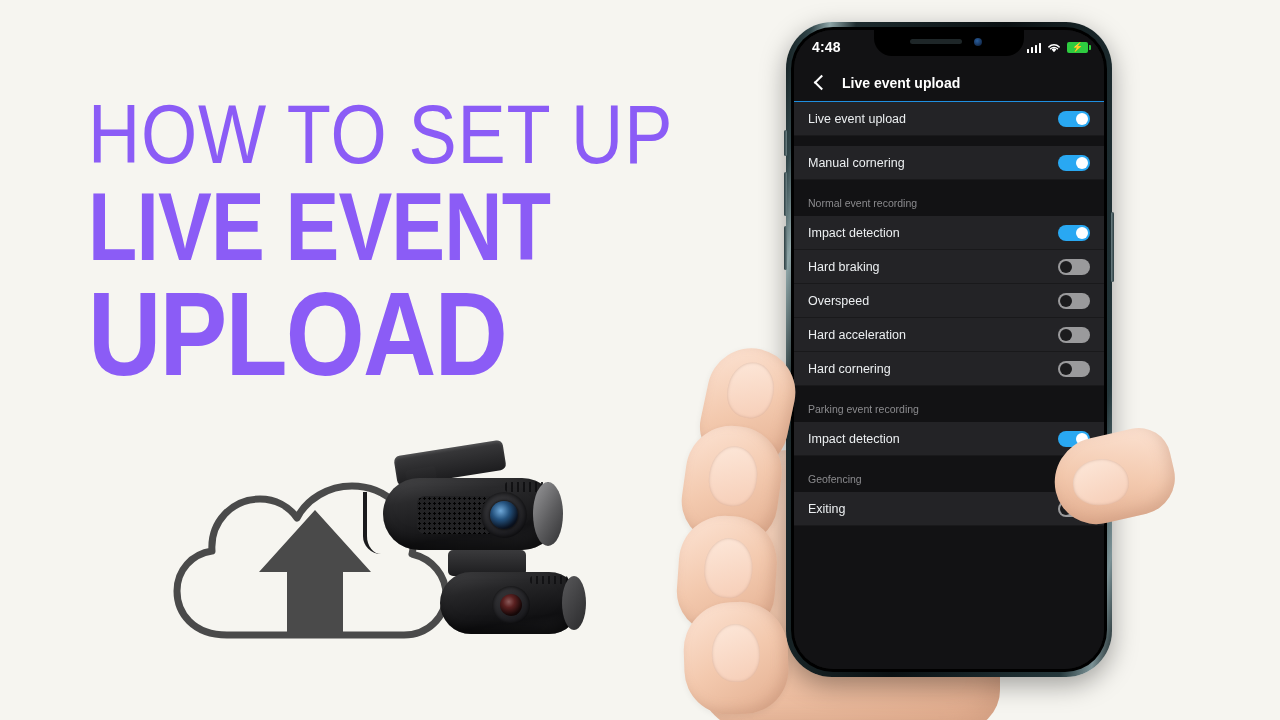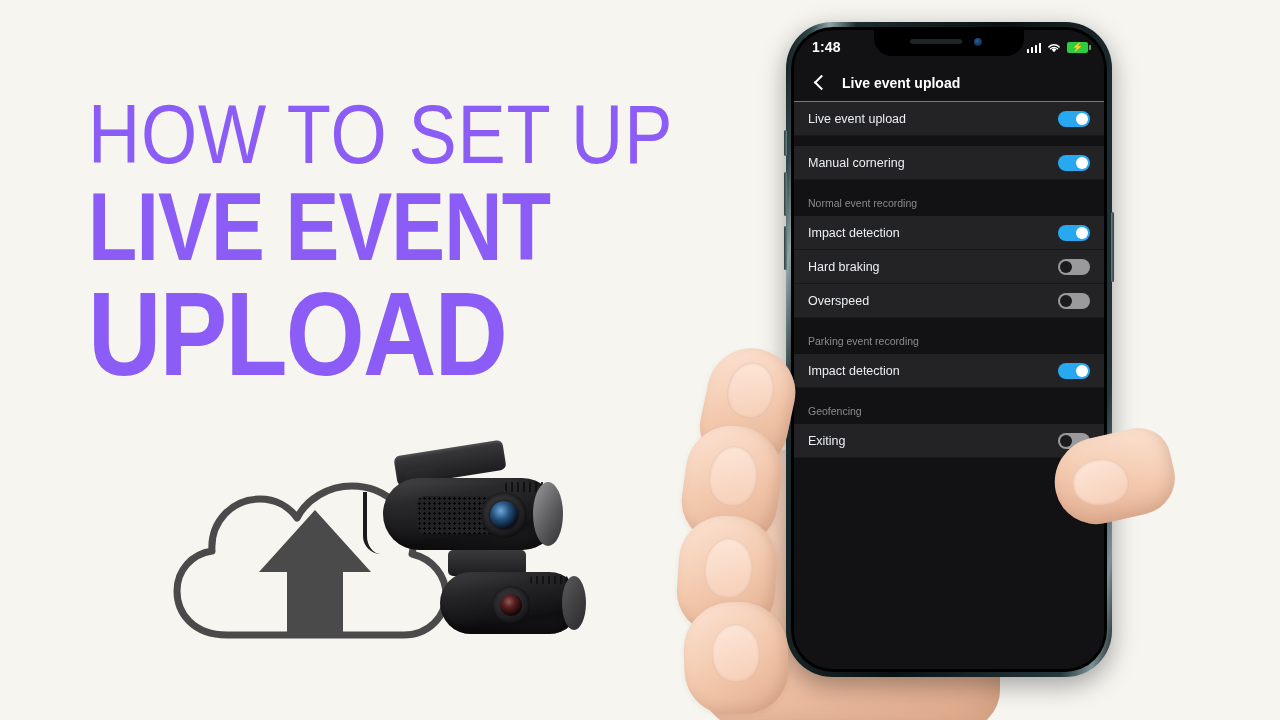--- a/index.html
+++ b/index.html
@@ -315,21 +315,21 @@
 
     <div class="phone-inner">
       <div class="screen">
 
         <div class="notch">
           <div class="speaker"></div>
           <div class="camera"></div>
         </div>
 
         <div class="statusbar">
-          <div class="sb-time">1:48</div>
+          <div class="sb-time">4:48</div>
           <div class="sb-right">
             <span class="sig">
                 <i></i>
                 <i></i>
                 <i></i>
                 <i></i>
               </span>
             <svg width="14" height="11" viewBox="0 0 14 11">
               <path d="M7 10.2 L4.6 7.4 A3.6 3.6 0 0 1 9.4 7.4 Z" fill="#fff"></path>
               <path d="M1.9 4.9 A7.4 7.4 0 0 1 12.1 4.9" stroke="#fff" stroke-width="1.5" fill="none" stroke-linecap="round"></path>
@@ -373,20 +373,32 @@
               <span class="toggle off">
                 <span class="knob"></span>
               </span>
             </div>
             <div class="row">
               <span class="lbl">Overspeed</span>
               <span class="toggle off">
                 <span class="knob"></span>
               </span>
             </div>
+            <div class="row">
+              <span class="lbl">Hard acceleration</span>
+              <span class="toggle off">
+                <span class="knob"></span>
+              </span>
+            </div>
+            <div class="row">
+              <span class="lbl">Hard cornering</span>
+              <span class="toggle off">
+                <span class="knob"></span>
+              </span>
+            </div>
             <div class="gap"></div>
             <div class="sec">Parking event recording</div>
             <div class="row">
               <span class="lbl">Impact detection</span>
               <span class="toggle on">
                 <span class="knob"></span>
               </span>
             </div>
             <div class="gap"></div>
             <div class="sec">Geofencing</div>

